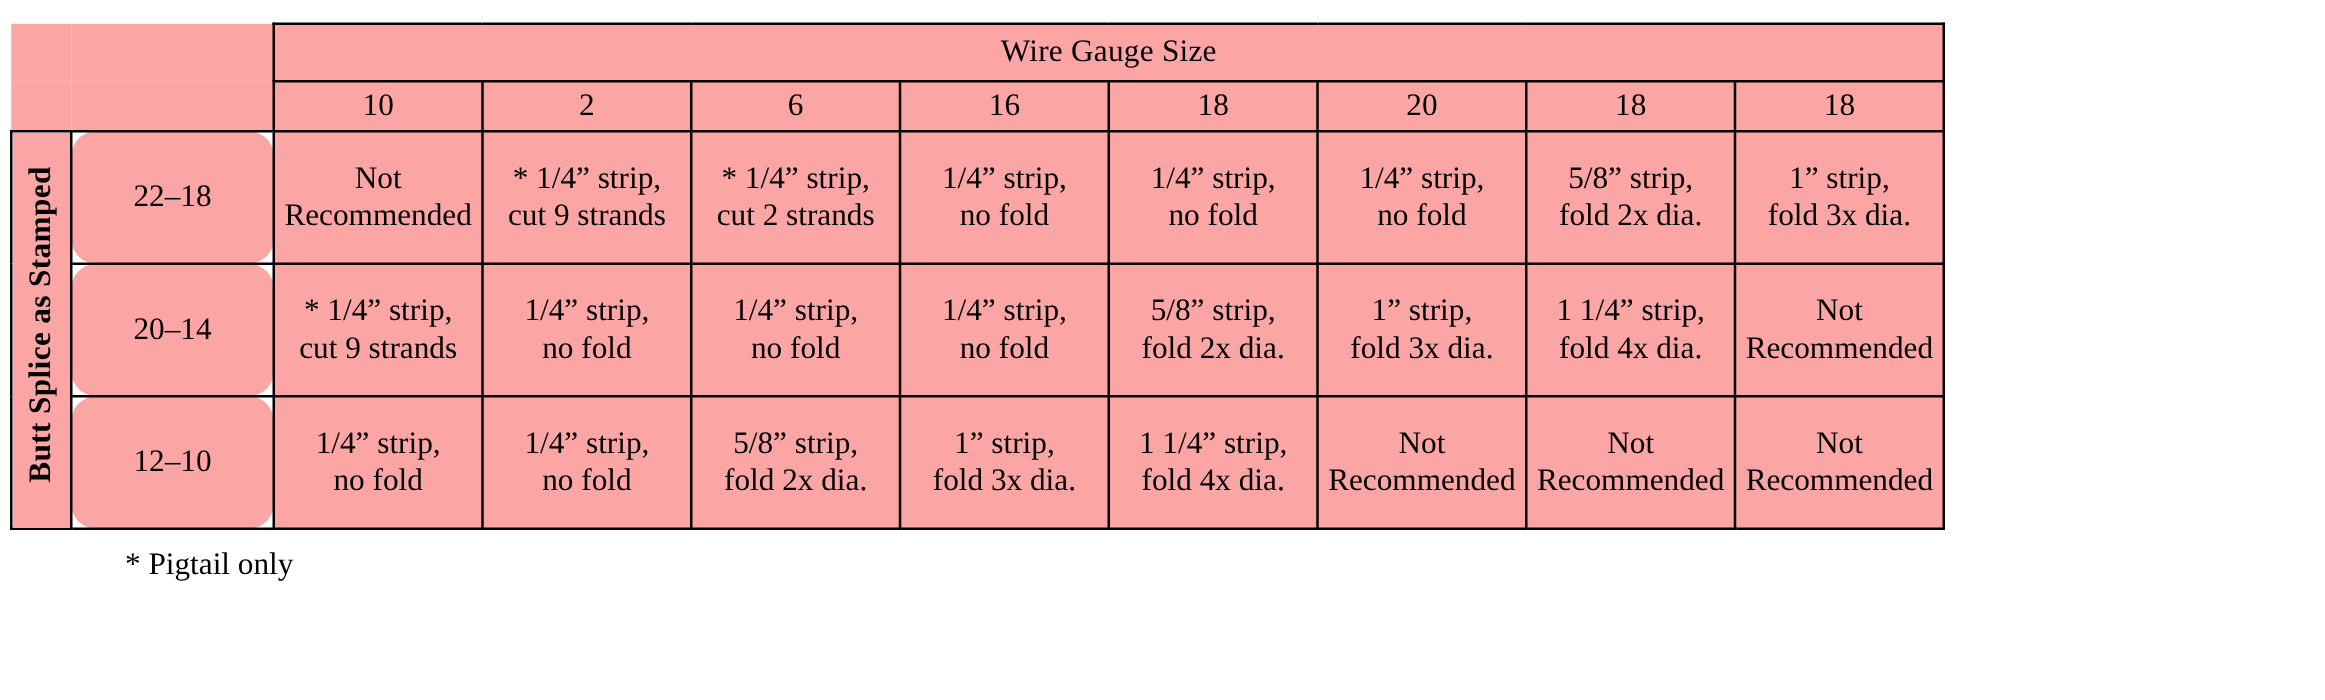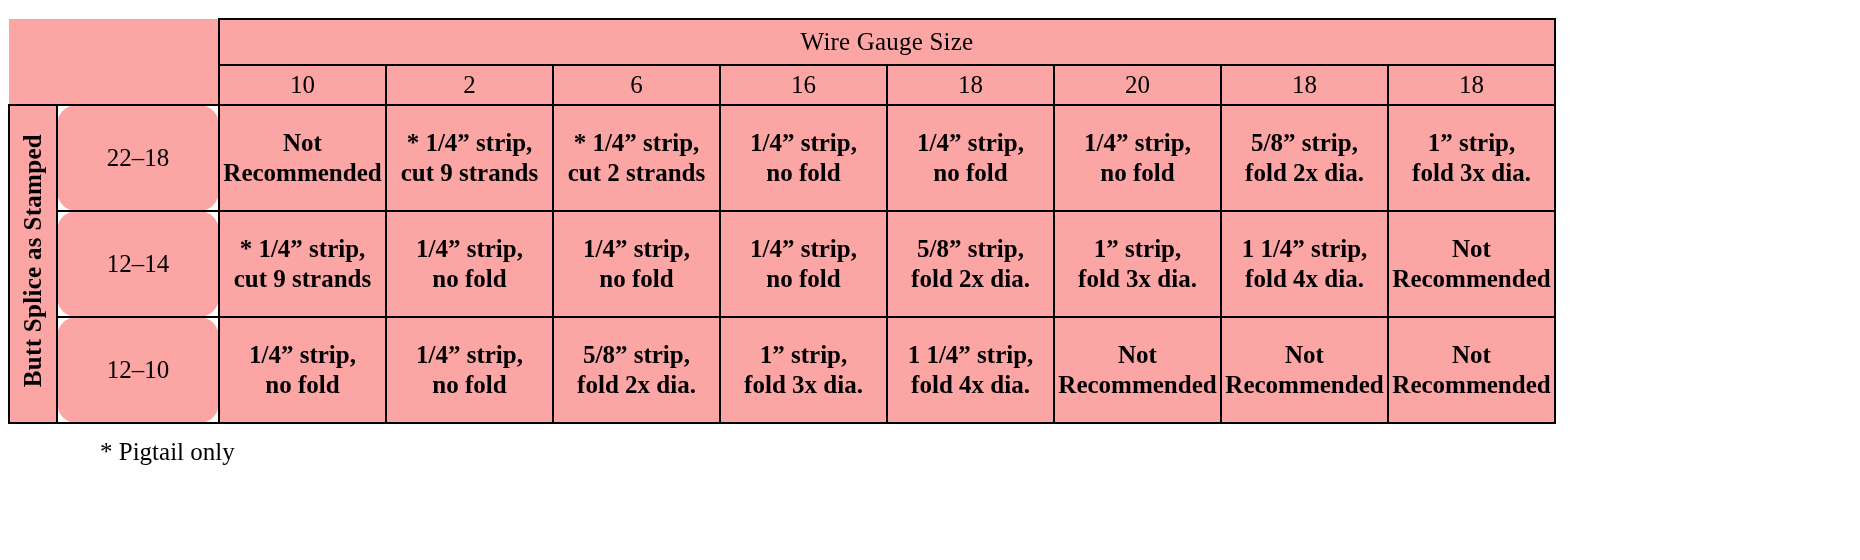--- a/index.html
+++ b/index.html
@@ -93,21 +93,20 @@
   }
 
   .data-cell {
     width: 165px;
     height: 104px;
     padding: 4px 5px;
   }
   .data-cell .ln {
     display: block;
     white-space: nowrap;
-    font-weight: bold;
   }
 
   
   .footnote {
     position: absolute;
     left: 100px;
     top: 438px;
     font-size: 25px;
     white-space: nowrap;
   }
@@ -184,21 +183,21 @@
         <span class="ln">5/8” strip,</span>
         <span class="ln">fold 2x dia.</span>
       </td>
       <td class="data-cell">
         <span class="ln">1” strip,</span>
         <span class="ln">fold 3x dia.</span>
       </td>
     </tr>
 
     <tr>
-      <td class="row-label">12–14</td>
+      <td class="row-label">20–14</td>
       <td class="data-cell">
         <span class="ln">* 1/4” strip,</span>
         <span class="ln">cut 9 strands</span>
       </td>
       <td class="data-cell">
         <span class="ln">1/4” strip,</span>
         <span class="ln">no fold</span>
       </td>
       <td class="data-cell">
         <span class="ln">1/4” strip,</span>

